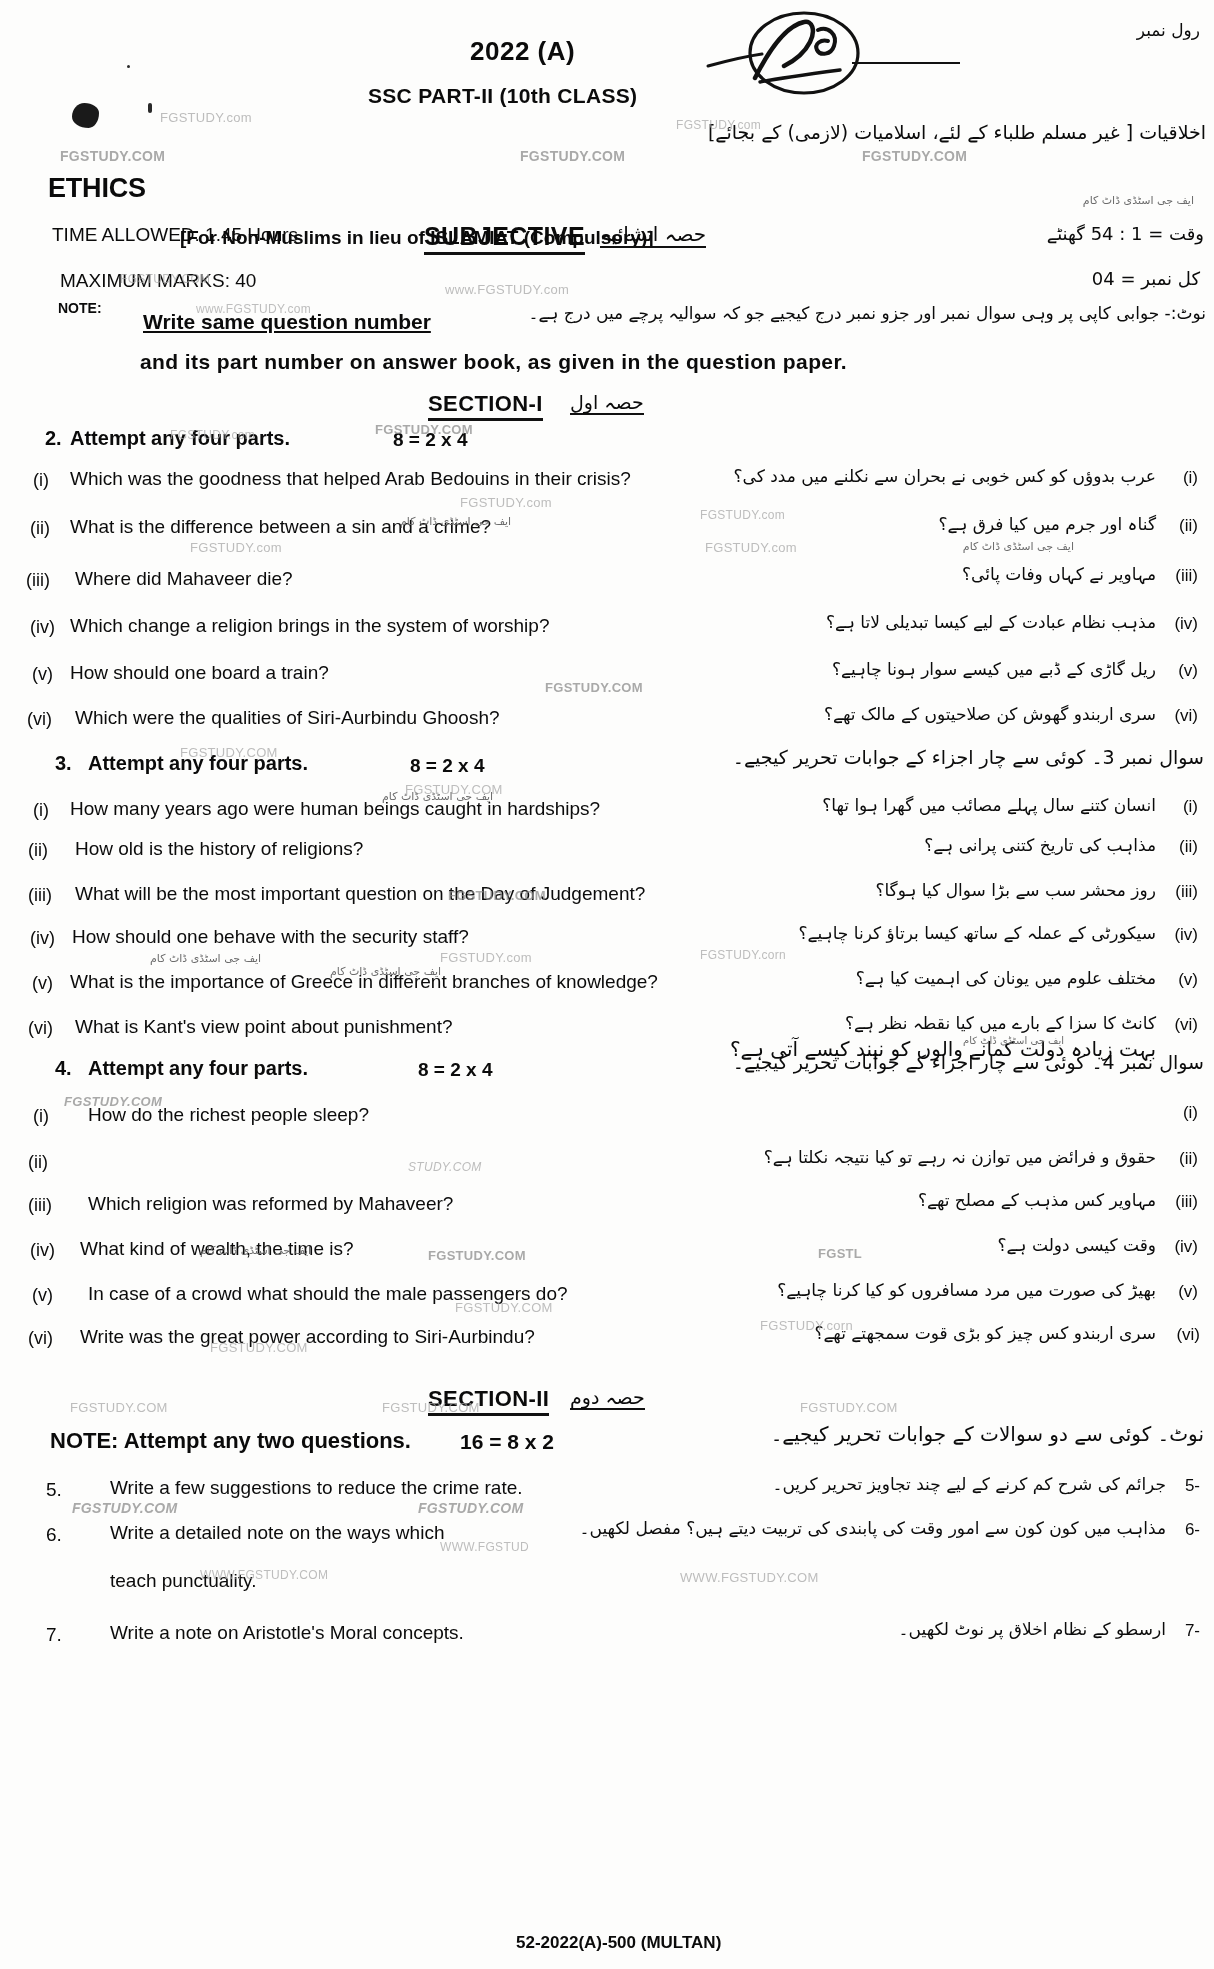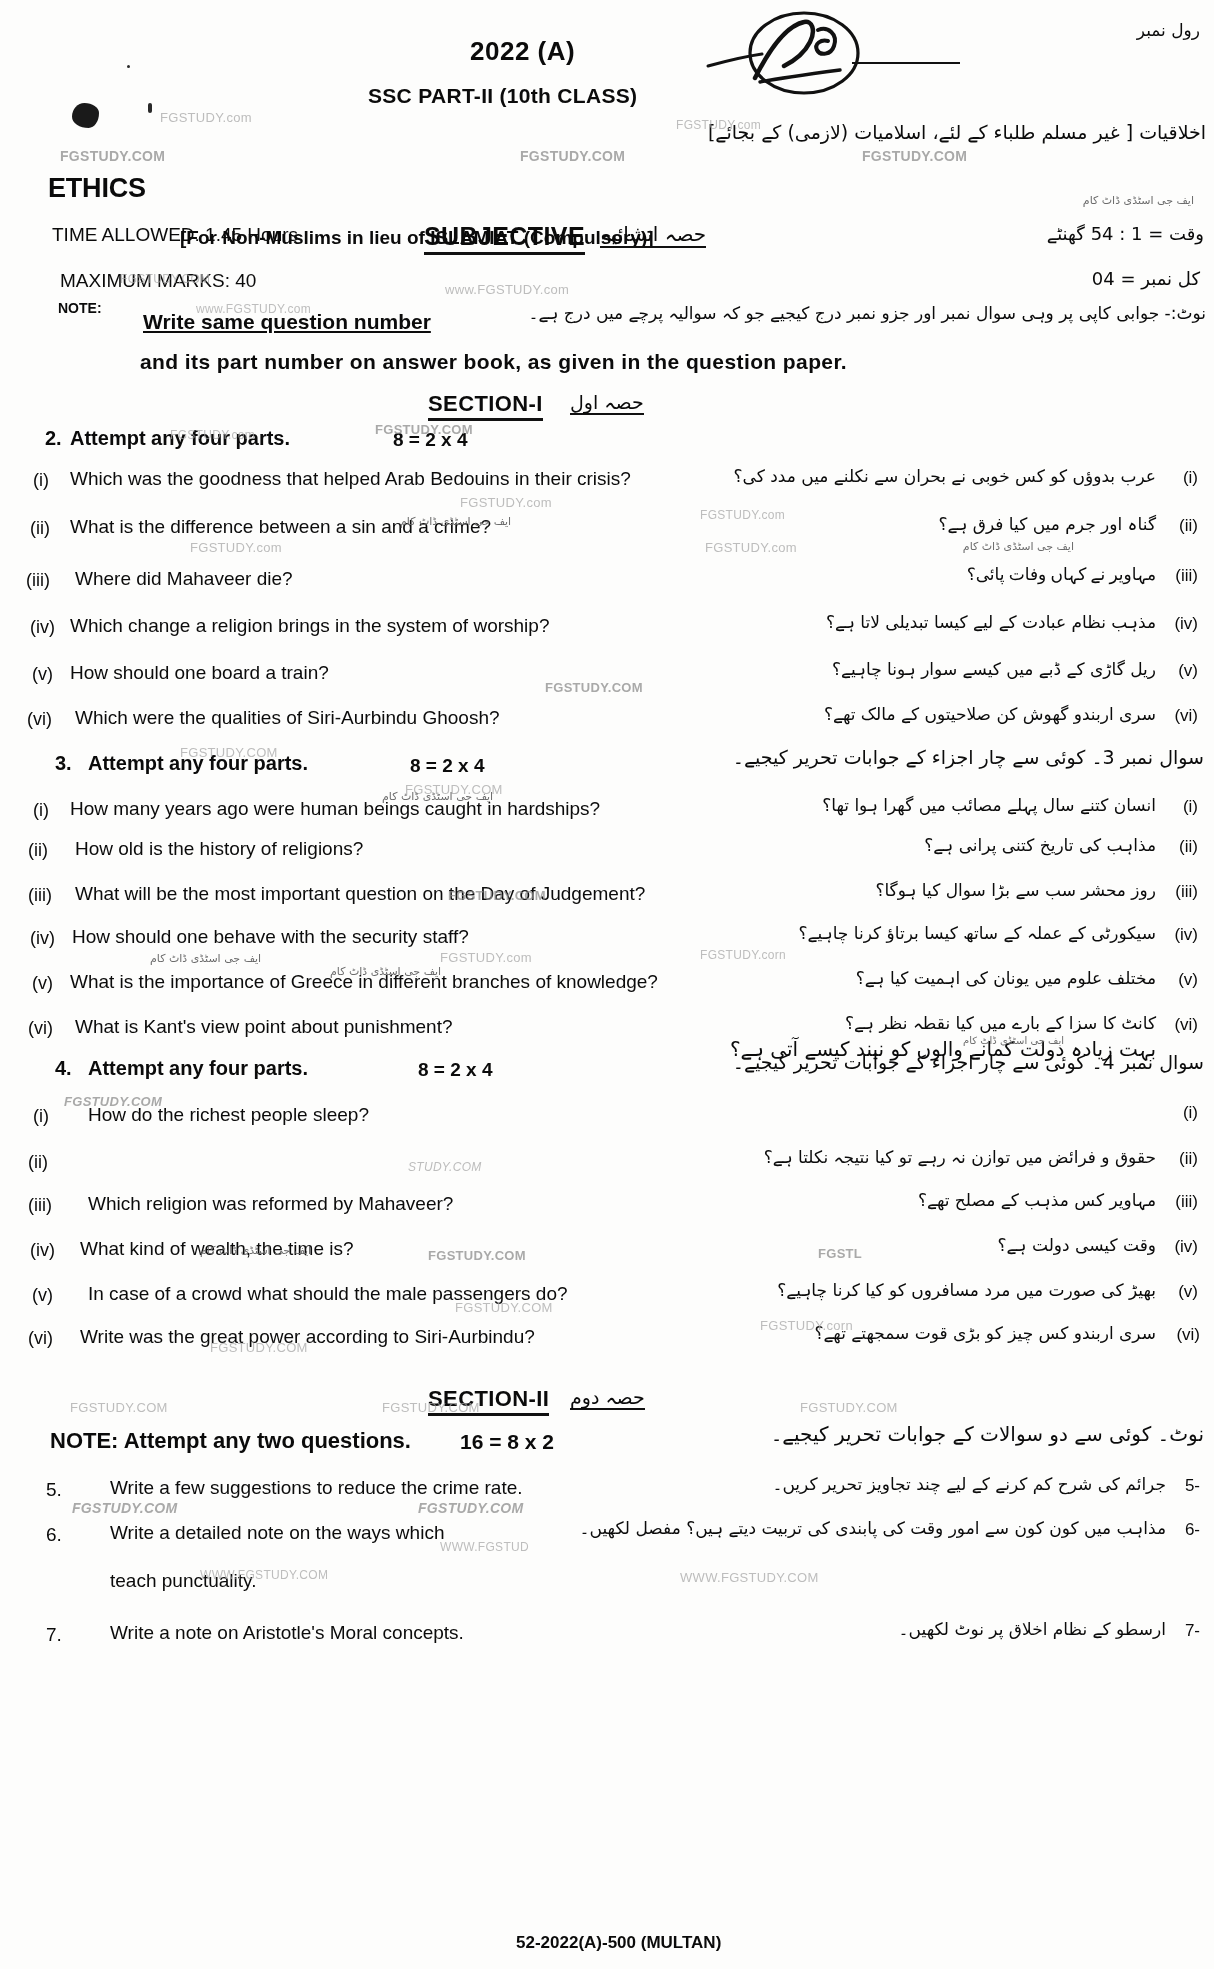--- a/index.html
+++ b/index.html
@@ -133,21 +133,21 @@
   <div class="abs ur" style="right:58px; top:466px; font-size:17px;">عرب بدوؤں کو کس خوبی نے بحران سے نکلنے میں مدد کی؟</div>
   <div class="abs rn" style="right:16px; top:468px; font-size:17px;">(i)</div>
 
   <div class="abs rn" style="left:30px; top:518px; font-size:18px;">(ii)</div>
   <div class="abs en" style="left:70px; top:516px; font-size:19px;">What is the difference between a sin and a crime?</div>
   <div class="abs ur" style="right:58px; top:514px; font-size:17px;">گناہ اور جرم میں کیا فرق ہے؟</div>
   <div class="abs rn" style="right:16px; top:516px; font-size:17px;">(ii)</div>
 
   <div class="abs rn" style="left:26px; top:570px; font-size:18px;">(iii)</div>
   <div class="abs en" style="left:75px; top:568px; font-size:19px;">Where did Mahaveer die?</div>
-  <div class="abs ur" style="right:58px; top:564px; font-size:17px;font-family:Liberation Serif, serif;">مہاویر نے کہاں وفات پائی؟</div>
+  <div class="abs ur" style="right:58px; top:564px; font-size:17px;">مہاویر نے کہاں وفات پائی؟</div>
   <div class="abs rn" style="right:16px; top:566px; font-size:17px;">(iii)</div>
 
   <div class="abs rn" style="left:30px; top:617px; font-size:18px;">(iv)</div>
   <div class="abs en" style="left:70px; top:615px; font-size:19px;">Which change a religion brings in the system of worship?</div>
   <div class="abs ur" style="right:58px; top:612px; font-size:17px;">مذہب نظام عبادت کے لیے کیسا تبدیلی لاتا ہے؟</div>
   <div class="abs rn" style="right:16px; top:614px; font-size:17px;">(iv)</div>
 
   <div class="abs rn" style="left:32px; top:664px; font-size:18px;">(v)</div>
   <div class="abs en" style="left:70px; top:662px; font-size:19px;">How should one board a train?</div>
   <div class="abs ur" style="right:58px; top:659px; font-size:17px;">ریل گاڑی کے ڈبے میں کیسے سوار ہونا چاہیے؟</div>

